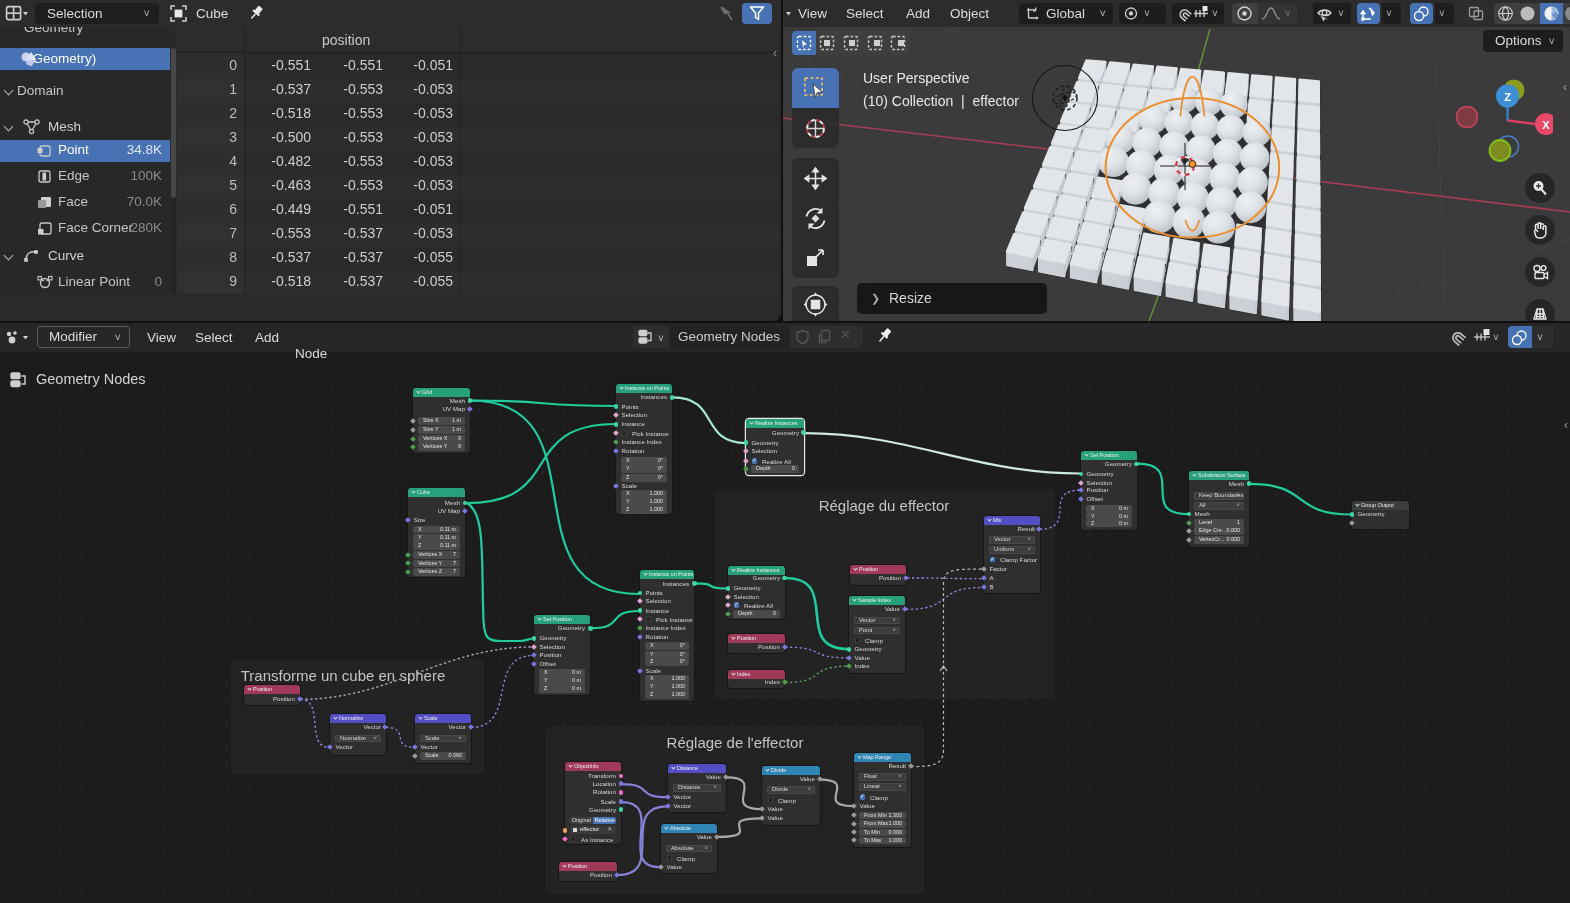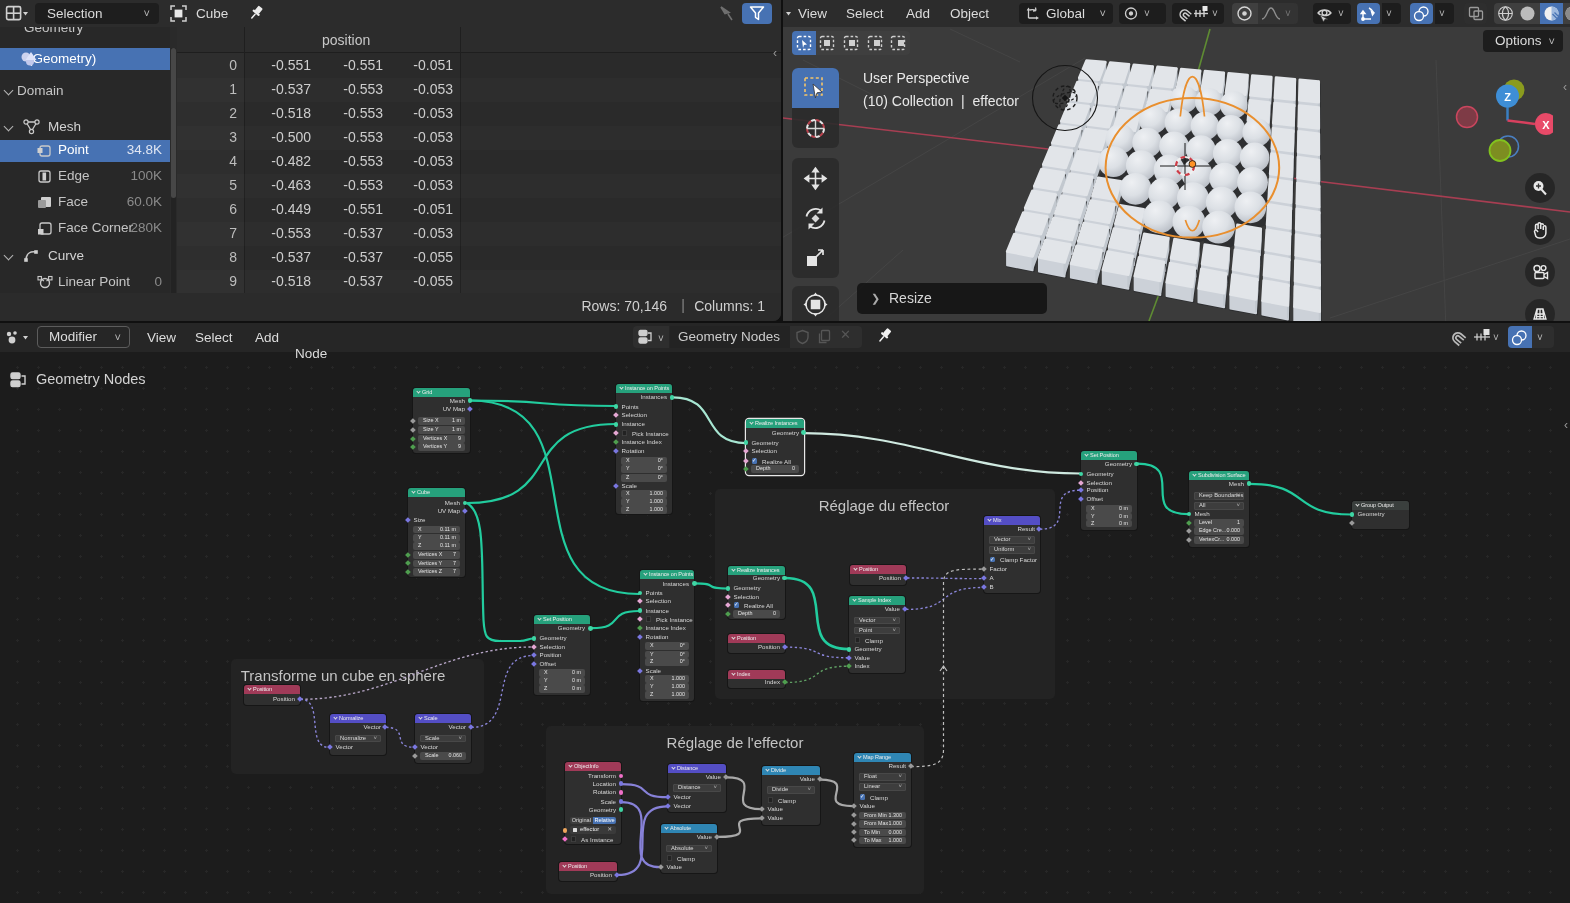--- a/index.html
+++ b/index.html
@@ -71,21 +71,21 @@
         <rect x="3" y="3" width="11" height="11" rx="2" fill="none" stroke="#c9c9c9" stroke-width="1.3"></rect>
         <rect x="6.5" y="4.5" width="3.6" height="8" fill="#cfcfcf"></rect>
       </svg>
 <div class="abs" style="left:58px;top:141px;color:#c5c5c5;">Edge</div>
 <div class="abs" style="right:8px;top:141px;color:#8b8b8b;">100K</div>
 <svg class="abs" style="left:36px;top:167px;" width="18" height="18" viewBox="0 0 18 18">
         <rect x="5" y="3" width="10" height="10" rx="1" fill="#cfcfcf"></rect>
         <rect x="2" y="6" width="8" height="8" rx="1" fill="#9a9a9a"></rect>
       </svg>
 <div class="abs" style="left:58px;top:167px;color:#c5c5c5;">Face</div>
-<div class="abs" style="right:8px;top:167px;color:#8b8b8b;">60.0K</div>
+<div class="abs" style="right:8px;top:167px;color:#8b8b8b;">70.0K</div>
 <svg class="abs" style="left:36px;top:193px;" width="18" height="18" viewBox="0 0 18 18">
         <rect x="4" y="3" width="11" height="11" rx="2" fill="none" stroke="#c9c9c9" stroke-width="1.3"></rect>
         <rect x="2" y="9" width="5.5" height="5.5" fill="#cfcfcf"></rect>
       </svg>
 <div class="abs" style="left:58px;top:193px;color:#c5c5c5;">Face Corner</div>
 <div class="abs" style="right:8px;top:193px;color:#8b8b8b;">280K</div>
 <div class="abs" style="left:5px;top:225px;width:7px;height:7px;border-left:1.6px solid #b5b5b5;border-bottom:1.6px solid #b5b5b5;transform:rotate(-45deg);"></div>
 <div class="abs" style="left:48px;top:221px;color:#d2d2d2;">Curve</div>
 <svg class="abs" style="left:22px;top:220px;" width="19" height="18" viewBox="0 0 19 18">
 <path d="M4 13 C4 6 9 4 14 5" stroke="#c9c9c9" stroke-width="1.4" fill="none"></path>
@@ -148,25 +148,20 @@
 <div class="abs" style="left:0px;top:222px;width:60px;text-align:right;color:#bdbdbd;">8</div>
 <div class="abs" style="left:74px;top:222px;width:60px;text-align:right;">-0.537</div>
 <div class="abs" style="left:146px;top:222px;width:60px;text-align:right;">-0.537</div>
 <div class="abs" style="left:216px;top:222px;width:60px;text-align:right;">-0.055</div>
 <div class="abs" style="left:0;top:243px;width:604px;height:24px;background:rgba(255,255,255,0.015);"></div>
 <div class="abs" style="left:0px;top:246px;width:60px;text-align:right;color:#bdbdbd;">9</div>
 <div class="abs" style="left:74px;top:246px;width:60px;text-align:right;">-0.518</div>
 <div class="abs" style="left:146px;top:246px;width:60px;text-align:right;">-0.537</div>
 <div class="abs" style="left:216px;top:246px;width:60px;text-align:right;">-0.055</div>
 </div>
-<div class="abs" style="left:0;top:293px;width:781px;height:28px;background:#2b2b2b;color:#d0d0d0;font-size:14px;">
-      <span style="position:absolute;right:114px;top:5px;">Rows: 70,146</span>
-      <span style="position:absolute;right:96px;top:4px;color:#888;">|</span>
-      <span style="position:absolute;right:16px;top:5px;">Columns: 1</span>
-    </div>
 <div class="abs" style="right:4px;top:46px;color:#9a9a9a;font-size:12px;">‹</div>
 </div>
 <div class="abs" style="left:783px;top:0;width:787px;height:321px;background:#3b3b3b;overflow:hidden;">
 <svg class="abs" style="left:0;top:0;" width="787" height="321" viewBox="0 0 787 321">
       <defs>
 <radialGradient id="sph" cx="0.38" cy="0.3" r="0.75">
 <stop offset="0" stop-color="#eef0f3"></stop>
           <stop offset="0.55" stop-color="#dce0e5"></stop>
           <stop offset="1" stop-color="#b8bdc5"></stop>
         </radialGradient>

